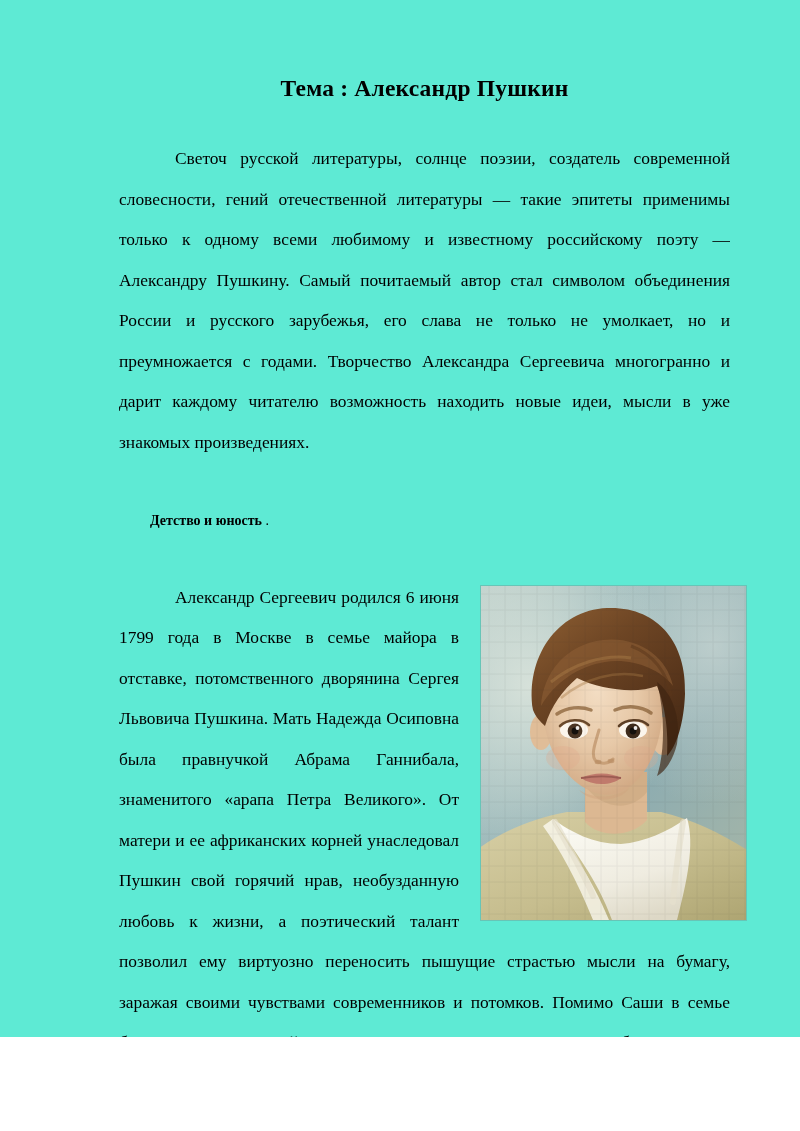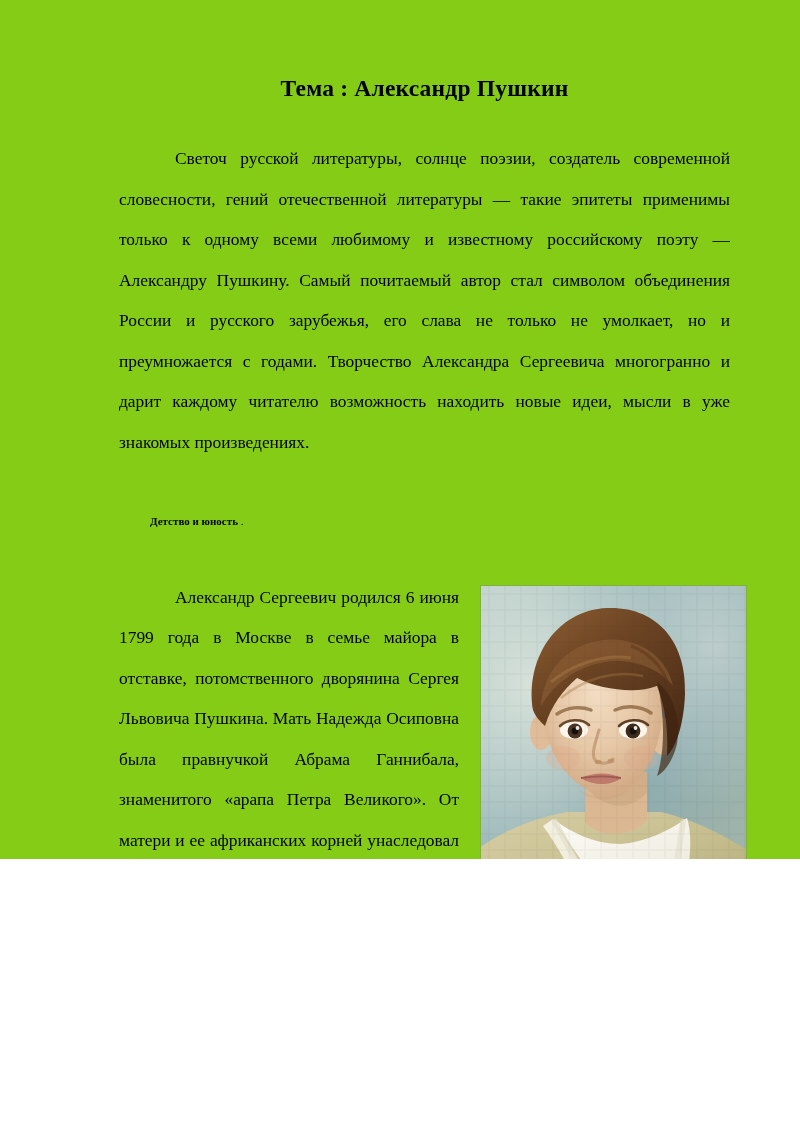--- a/index.html
+++ b/index.html
@@ -8,22 +8,22 @@
     padding: 0;
     background: #ffffff;
   }
   body {
     font-family: "Liberation Serif", "DejaVu Serif", serif;
     color: #000000;
   }
   .page {
     position: relative;
     width: 800px;
-    height: 859px;
-    background: #84cc16;
+    height: 1037px;
+    background: #5eead4;
     overflow: hidden;
     box-sizing: border-box;
     padding-left: 24px;
   }
   .content {
     position: absolute;
     left: 103px;
     top: 0;
     width: 643px;
   }
@@ -41,21 +41,21 @@
     text-align: justify;
     text-justify: inter-word;
     margin: 16px;
     hyphens: none;
   }
   .para-intro {
     padding-top: 20px;
     text-indent: 56px;
   }
   .section-head {
-    font-size: 11px;
+    font-size: 14px;
     line-height: 40.5px;
     margin: 0;
     padding-top: 23px;
     text-indent: 47px;
   }
   .section-head b {
     font-weight: bold;
   }
   .para-flow {
     padding-top: 19px;

